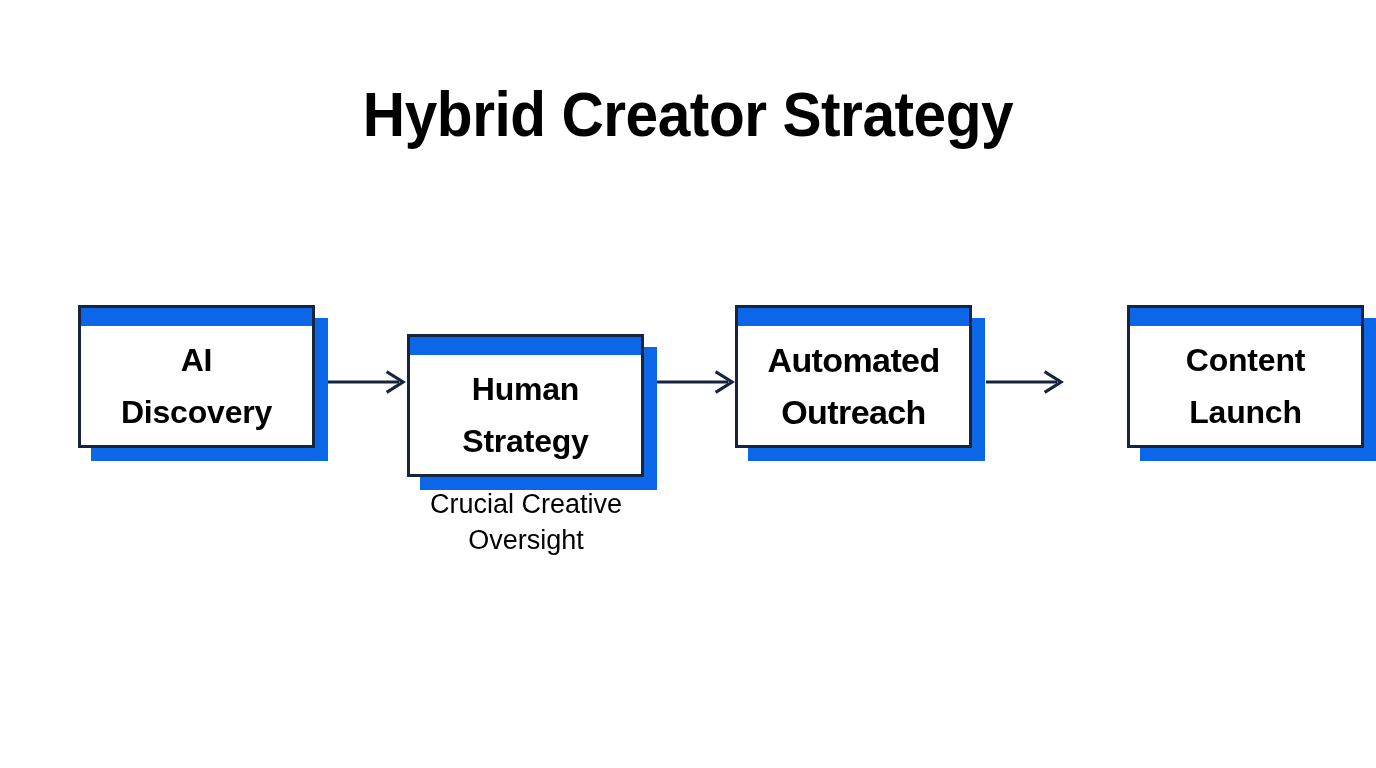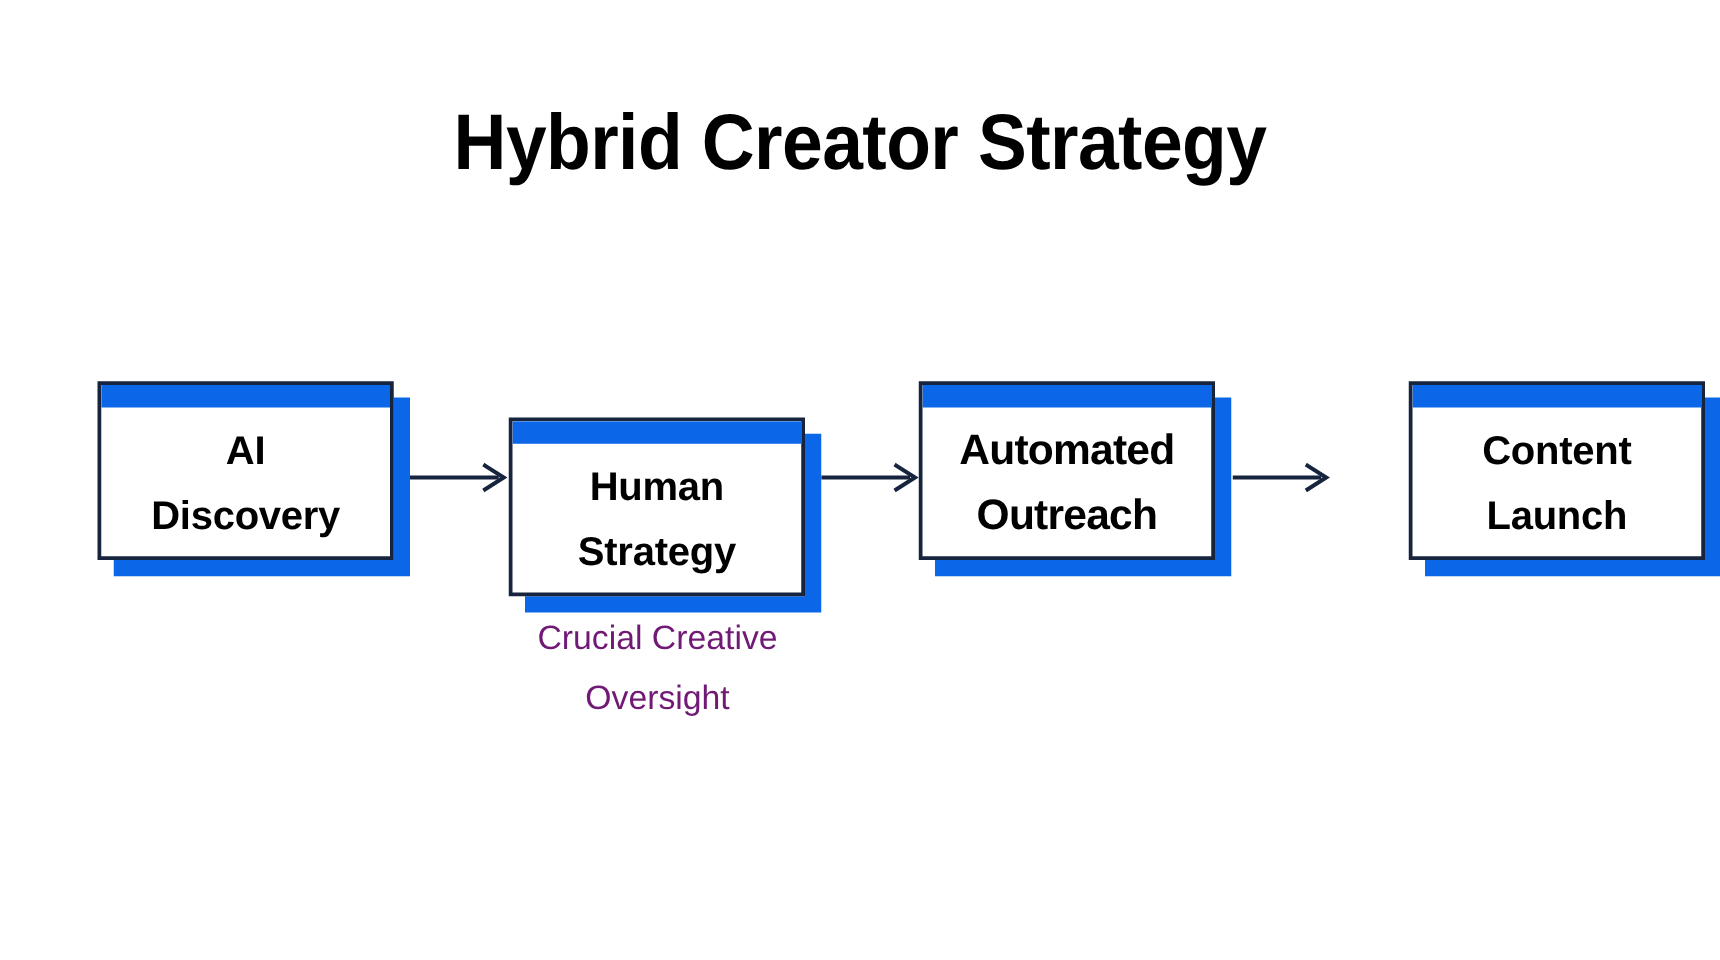--- a/index.html
+++ b/index.html
@@ -136,23 +136,23 @@
 
   
   #caption {
     position: absolute;
     left: 381px;
     top: 486px;
     width: 290px;
     text-align: center;
     font-family: "Liberation Sans", sans-serif;
     font-size: 27px;
-    line-height: 48px;
+    line-height: 36px;
     font-weight: normal;
-    color: #701a75;
+    color: #000000;
     white-space: pre-line;
   }
 </style>
 </head>
 <body>
 
 <div id="slide">
 
   <div id="title">Hybrid Creator Strategy</div>
 

